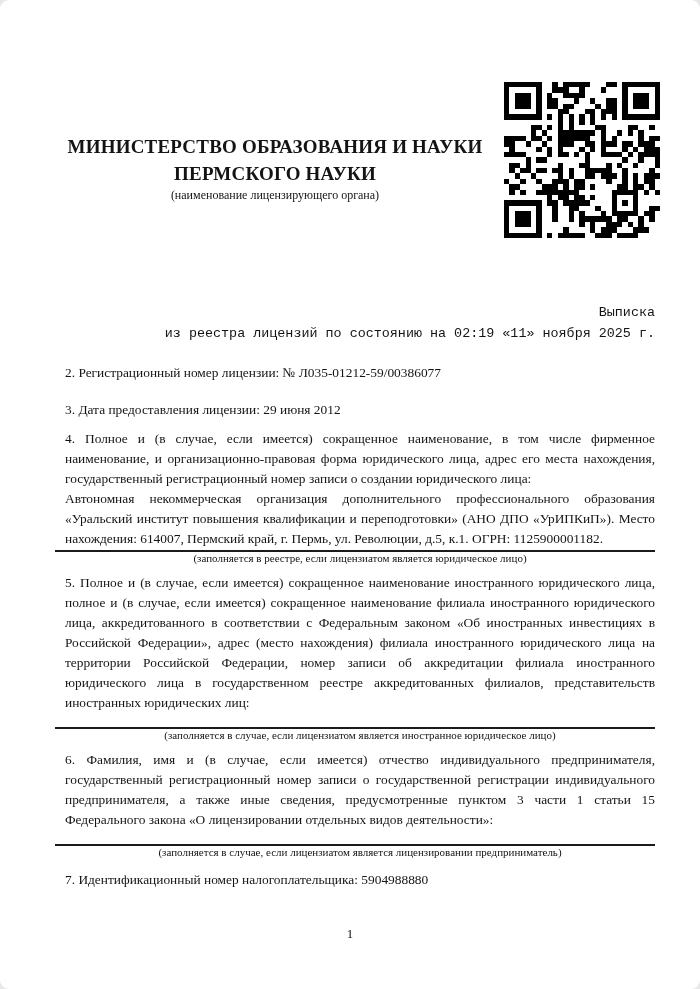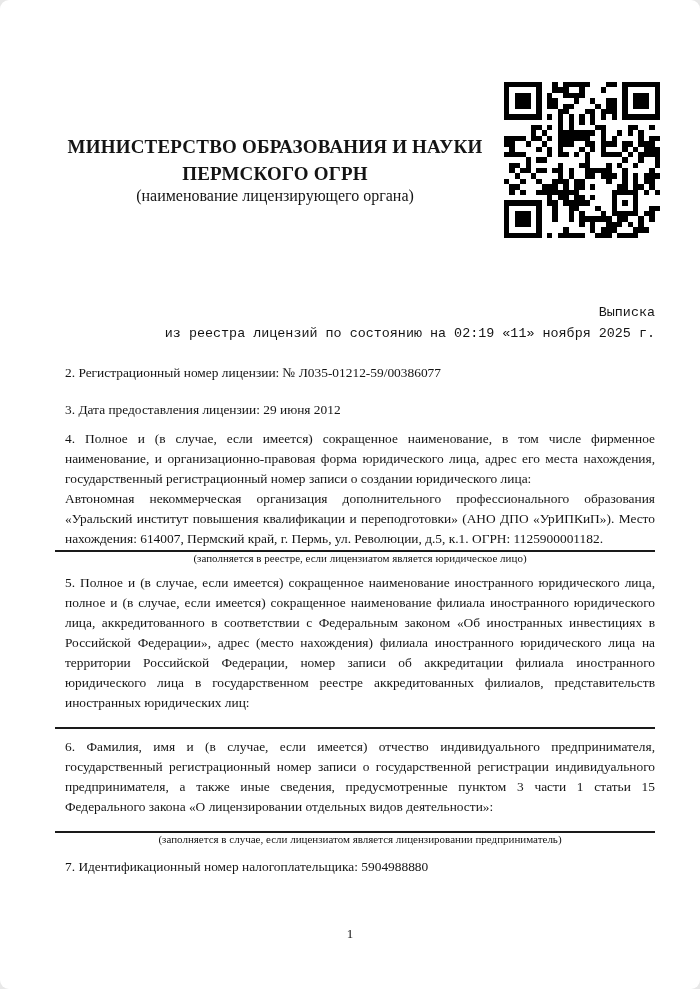--- a/index.html
+++ b/index.html
@@ -5,21 +5,21 @@
   html,body{margin:0;padding:0;background:#e8e8e8;}
   .page{
     position:relative;width:700px;height:989px;background:#ffffff;
     font-family:"Liberation Serif","DejaVu Serif",serif;color:#141414;
     overflow:hidden;margin:0 auto;border-radius:9px;
   }
   .qr{position:absolute;top:82px;left:504px;width:156px;height:156px;}
   .qr svg{display:block;width:156px;height:156px;}
   .header{position:absolute;top:133px;left:55px;width:440px;text-align:center;}
   .ministry{font-weight:bold;font-size:19px;line-height:27px;letter-spacing:.2px;}
-  .header-caption{font-size:16px;line-height:15px;margin-top:1px;}
+  .header-caption{font-size:12px;line-height:15px;margin-top:1px;}
   .content{position:absolute;top:302px;left:65px;width:590px;font-size:13.4px;line-height:21px;}
   .doc-title{text-align:right;margin-left:-46px;font-family:Liberation Mono, monospace;}
   .item{margin:0;}
   .item1{margin-top:24px;}
   .item2{margin-top:18px;}
   .item3{margin-top:16px;}
   .item4{margin-top:9px;}
   .item5{margin-top:8px;}
   .item6{margin-top:8px;}
   .item7{margin-top:10px;}
@@ -36,21 +36,21 @@
 <div class="page">
 
   <div class="qr">
     <svg id="qr-svg" viewBox="0 0 29 29" shape-rendering="crispEdges" xmlns="http://www.w3.org/2000/svg" aria-hidden="true">
         <path d="M0 0h1v1h-1zM1 0h1v1h-1zM2 0h1v1h-1zM3 0h1v1h-1zM4 0h1v1h-1zM5 0h1v1h-1zM6 0h1v1h-1zM9 0h1v1h-1zM11 0h1v1h-1zM12 0h1v1h-1zM13 0h1v1h-1zM14 0h1v1h-1zM15 0h1v1h-1zM19 0h1v1h-1zM20 0h1v1h-1zM22 0h1v1h-1zM23 0h1v1h-1zM24 0h1v1h-1zM25 0h1v1h-1zM26 0h1v1h-1zM27 0h1v1h-1zM28 0h1v1h-1zM0 1h1v1h-1zM6 1h1v1h-1zM9 1h1v1h-1zM10 1h1v1h-1zM11 1h1v1h-1zM14 1h1v1h-1zM18 1h1v1h-1zM22 1h1v1h-1zM28 1h1v1h-1zM0 2h1v1h-1zM2 2h1v1h-1zM3 2h1v1h-1zM4 2h1v1h-1zM6 2h1v1h-1zM8 2h1v1h-1zM11 2h1v1h-1zM12 2h1v1h-1zM13 2h1v1h-1zM14 2h1v1h-1zM22 2h1v1h-1zM24 2h1v1h-1zM25 2h1v1h-1zM26 2h1v1h-1zM28 2h1v1h-1zM0 3h1v1h-1zM2 3h1v1h-1zM3 3h1v1h-1zM4 3h1v1h-1zM6 3h1v1h-1zM8 3h1v1h-1zM9 3h1v1h-1zM13 3h1v1h-1zM16 3h1v1h-1zM19 3h1v1h-1zM20 3h1v1h-1zM22 3h1v1h-1zM24 3h1v1h-1zM25 3h1v1h-1zM26 3h1v1h-1zM28 3h1v1h-1zM0 4h1v1h-1zM2 4h1v1h-1zM3 4h1v1h-1zM4 4h1v1h-1zM6 4h1v1h-1zM8 4h1v1h-1zM9 4h1v1h-1zM11 4h1v1h-1zM12 4h1v1h-1zM17 4h1v1h-1zM19 4h1v1h-1zM20 4h1v1h-1zM22 4h1v1h-1zM24 4h1v1h-1zM25 4h1v1h-1zM26 4h1v1h-1zM28 4h1v1h-1zM0 5h1v1h-1zM6 5h1v1h-1zM10 5h1v1h-1zM11 5h1v1h-1zM15 5h1v1h-1zM16 5h1v1h-1zM18 5h1v1h-1zM19 5h1v1h-1zM20 5h1v1h-1zM22 5h1v1h-1zM28 5h1v1h-1zM0 6h1v1h-1zM1 6h1v1h-1zM2 6h1v1h-1zM3 6h1v1h-1zM4 6h1v1h-1zM5 6h1v1h-1zM6 6h1v1h-1zM8 6h1v1h-1zM10 6h1v1h-1zM12 6h1v1h-1zM14 6h1v1h-1zM16 6h1v1h-1zM18 6h1v1h-1zM20 6h1v1h-1zM22 6h1v1h-1zM23 6h1v1h-1zM24 6h1v1h-1zM25 6h1v1h-1zM26 6h1v1h-1zM27 6h1v1h-1zM28 6h1v1h-1zM10 7h1v1h-1zM12 7h1v1h-1zM14 7h1v1h-1zM16 7h1v1h-1zM5 8h1v1h-1zM6 8h1v1h-1zM8 8h1v1h-1zM10 8h1v1h-1zM12 8h1v1h-1zM17 8h1v1h-1zM18 8h1v1h-1zM23 8h1v1h-1zM24 8h1v1h-1zM27 8h1v1h-1zM5 9h1v1h-1zM7 9h1v1h-1zM10 9h1v1h-1zM11 9h1v1h-1zM12 9h1v1h-1zM13 9h1v1h-1zM14 9h1v1h-1zM15 9h1v1h-1zM16 9h1v1h-1zM18 9h1v1h-1zM21 9h1v1h-1zM23 9h1v1h-1zM25 9h1v1h-1zM0 10h1v1h-1zM1 10h1v1h-1zM2 10h1v1h-1zM3 10h1v1h-1zM5 10h1v1h-1zM6 10h1v1h-1zM8 10h1v1h-1zM10 10h1v1h-1zM11 10h1v1h-1zM12 10h1v1h-1zM13 10h1v1h-1zM14 10h1v1h-1zM15 10h1v1h-1zM18 10h1v1h-1zM20 10h1v1h-1zM25 10h1v1h-1zM27 10h1v1h-1zM28 10h1v1h-1zM0 11h1v1h-1zM1 11h1v1h-1zM4 11h1v1h-1zM7 11h1v1h-1zM10 11h1v1h-1zM11 11h1v1h-1zM12 11h1v1h-1zM15 11h1v1h-1zM16 11h1v1h-1zM18 11h1v1h-1zM19 11h1v1h-1zM20 11h1v1h-1zM22 11h1v1h-1zM23 11h1v1h-1zM25 11h1v1h-1zM26 11h1v1h-1zM27 11h1v1h-1zM1 12h1v1h-1zM6 12h1v1h-1zM8 12h1v1h-1zM10 12h1v1h-1zM14 12h1v1h-1zM16 12h1v1h-1zM18 12h1v1h-1zM22 12h1v1h-1zM24 12h1v1h-1zM26 12h1v1h-1zM27 12h1v1h-1zM28 12h1v1h-1zM0 13h1v1h-1zM1 13h1v1h-1zM2 13h1v1h-1zM3 13h1v1h-1zM8 13h1v1h-1zM10 13h1v1h-1zM11 13h1v1h-1zM13 13h1v1h-1zM15 13h1v1h-1zM18 13h1v1h-1zM19 13h1v1h-1zM20 13h1v1h-1zM21 13h1v1h-1zM23 13h1v1h-1zM25 13h1v1h-1zM26 13h1v1h-1zM27 13h1v1h-1zM28 13h1v1h-1zM4 14h1v1h-1zM6 14h1v1h-1zM7 14h1v1h-1zM15 14h1v1h-1zM22 14h1v1h-1zM25 14h1v1h-1zM28 14h1v1h-1zM1 15h1v1h-1zM2 15h1v1h-1zM4 15h1v1h-1zM10 15h1v1h-1zM14 15h1v1h-1zM15 15h1v1h-1zM19 15h1v1h-1zM21 15h1v1h-1zM24 15h1v1h-1zM28 15h1v1h-1zM1 16h1v1h-1zM3 16h1v1h-1zM4 16h1v1h-1zM6 16h1v1h-1zM7 16h1v1h-1zM9 16h1v1h-1zM10 16h1v1h-1zM12 16h1v1h-1zM15 16h1v1h-1zM16 16h1v1h-1zM17 16h1v1h-1zM18 16h1v1h-1zM19 16h1v1h-1zM22 16h1v1h-1zM27 16h1v1h-1zM2 17h1v1h-1zM5 17h1v1h-1zM10 17h1v1h-1zM12 17h1v1h-1zM15 17h1v1h-1zM16 17h1v1h-1zM18 17h1v1h-1zM19 17h1v1h-1zM20 17h1v1h-1zM22 17h1v1h-1zM24 17h1v1h-1zM26 17h1v1h-1zM27 17h1v1h-1zM28 17h1v1h-1zM0 18h1v1h-1zM3 18h1v1h-1zM6 18h1v1h-1zM9 18h1v1h-1zM10 18h1v1h-1zM11 18h1v1h-1zM13 18h1v1h-1zM14 18h1v1h-1zM19 18h1v1h-1zM22 18h1v1h-1zM24 18h1v1h-1zM26 18h1v1h-1zM27 18h1v1h-1zM1 19h1v1h-1zM2 19h1v1h-1zM7 19h1v1h-1zM8 19h1v1h-1zM9 19h1v1h-1zM11 19h1v1h-1zM13 19h1v1h-1zM14 19h1v1h-1zM16 19h1v1h-1zM21 19h1v1h-1zM22 19h1v1h-1zM24 19h1v1h-1zM25 19h1v1h-1zM27 19h1v1h-1zM1 20h1v1h-1zM3 20h1v1h-1zM6 20h1v1h-1zM7 20h1v1h-1zM8 20h1v1h-1zM9 20h1v1h-1zM10 20h1v1h-1zM11 20h1v1h-1zM12 20h1v1h-1zM13 20h1v1h-1zM20 20h1v1h-1zM21 20h1v1h-1zM22 20h1v1h-1zM23 20h1v1h-1zM24 20h1v1h-1zM26 20h1v1h-1zM28 20h1v1h-1zM8 21h1v1h-1zM10 21h1v1h-1zM11 21h1v1h-1zM13 21h1v1h-1zM14 21h1v1h-1zM16 21h1v1h-1zM20 21h1v1h-1zM24 21h1v1h-1zM0 22h1v1h-1zM1 22h1v1h-1zM2 22h1v1h-1zM3 22h1v1h-1zM4 22h1v1h-1zM5 22h1v1h-1zM6 22h1v1h-1zM8 22h1v1h-1zM9 22h1v1h-1zM11 22h1v1h-1zM12 22h1v1h-1zM13 22h1v1h-1zM14 22h1v1h-1zM15 22h1v1h-1zM20 22h1v1h-1zM22 22h1v1h-1zM24 22h1v1h-1zM0 23h1v1h-1zM6 23h1v1h-1zM9 23h1v1h-1zM12 23h1v1h-1zM13 23h1v1h-1zM17 23h1v1h-1zM20 23h1v1h-1zM24 23h1v1h-1zM27 23h1v1h-1zM28 23h1v1h-1zM0 24h1v1h-1zM2 24h1v1h-1zM3 24h1v1h-1zM4 24h1v1h-1zM6 24h1v1h-1zM9 24h1v1h-1zM12 24h1v1h-1zM14 24h1v1h-1zM18 24h1v1h-1zM20 24h1v1h-1zM21 24h1v1h-1zM22 24h1v1h-1zM23 24h1v1h-1zM24 24h1v1h-1zM26 24h1v1h-1zM27 24h1v1h-1zM0 25h1v1h-1zM2 25h1v1h-1zM3 25h1v1h-1zM4 25h1v1h-1zM6 25h1v1h-1zM9 25h1v1h-1zM12 25h1v1h-1zM14 25h1v1h-1zM15 25h1v1h-1zM16 25h1v1h-1zM17 25h1v1h-1zM18 25h1v1h-1zM19 25h1v1h-1zM21 25h1v1h-1zM22 25h1v1h-1zM25 25h1v1h-1zM27 25h1v1h-1zM0 26h1v1h-1zM2 26h1v1h-1zM3 26h1v1h-1zM4 26h1v1h-1zM6 26h1v1h-1zM14 26h1v1h-1zM16 26h1v1h-1zM19 26h1v1h-1zM20 26h1v1h-1zM21 26h1v1h-1zM23 26h1v1h-1zM25 26h1v1h-1zM0 27h1v1h-1zM6 27h1v1h-1zM11 27h1v1h-1zM16 27h1v1h-1zM18 27h1v1h-1zM19 27h1v1h-1zM20 27h1v1h-1zM24 27h1v1h-1zM25 27h1v1h-1zM26 27h1v1h-1zM0 28h1v1h-1zM1 28h1v1h-1zM2 28h1v1h-1zM3 28h1v1h-1zM4 28h1v1h-1zM5 28h1v1h-1zM6 28h1v1h-1zM8 28h1v1h-1zM10 28h1v1h-1zM11 28h1v1h-1zM12 28h1v1h-1zM13 28h1v1h-1zM14 28h1v1h-1zM17 28h1v1h-1zM18 28h1v1h-1zM19 28h1v1h-1zM21 28h1v1h-1zM22 28h1v1h-1zM23 28h1v1h-1zM24 28h1v1h-1z" fill="#000000"></path>
       </svg>
   </div>
 
   <div class="header">
     <div class="ministry">МИНИСТЕРСТВО ОБРАЗОВАНИЯ И НАУКИ</div>
-    <div class="ministry">ПЕРМСКОГО ОГРН</div>
+    <div class="ministry">ПЕРМСКОГО НАУКИ</div>
     <div class="header-caption">(наименование лицензирующего органа)</div>
   </div>
 
   <div class="content">
 
     <div class="doc-title">
       <div>Выписка</div>
       <div>из реестра лицензий по состоянию на 02:19 «11» ноября 2025 г.</div>
     </div>
 
@@ -62,20 +62,21 @@
     <div class="item item4">
       <div class="para">4. Полное и (в случае, если имеется) сокращенное наименование, в том числе фирменное наименование, и организационно-правовая форма юридического лица, адрес его места нахождения, государственный регистрационный номер записи о создании юридического лица:</div>
       <div class="para">Автономная некоммерческая организация дополнительного профессионального образования «Уральский институт повышения квалификации и переподготовки» (АНО ДПО «УрИПКиП»). Место нахождения: 614007, Пермский край, г. Пермь, ул. Революции, д.5, к.1. ОГРН: 1125900001182.</div>
       <div class="rule rule-tight"></div>
       <div class="fill-caption">(заполняется в реестре, если лицензиатом является юридическое лицо)</div>
     </div>
 
     <div class="item item5">
       <div class="para">5. Полное и (в случае, если имеется) сокращенное наименование иностранного юридического лица, полное и (в случае, если имеется) сокращенное наименование филиала иностранного юридического лица, аккредитованного в соответствии с Федеральным законом «Об иностранных инвестициях в Российской Федерации», адрес (место нахождения) филиала иностранного юридического лица на территории Российской Федерации, номер записи об аккредитации филиала иностранного юридического лица в государственном реестре аккредитованных филиалов, представительств иностранных юридических лиц:</div>
       <div class="rule rule-gap"></div>
+      <div class="fill-caption">(заполняется в случае, если лицензиатом является иностранное юридическое лицо)</div>
     </div>
 
     <div class="item item6">
       <div class="para">6. Фамилия, имя и (в случае, если имеется) отчество индивидуального предпринимателя, государственный регистрационный номер записи о государственной регистрации индивидуального предпринимателя, а также иные сведения, предусмотренные пунктом 3 части 1 статьи 15 Федерального закона «О лицензировании отдельных видов деятельности»:</div>
       <div class="rule rule-gap"></div>
       <div class="fill-caption">(заполняется в случае, если лицензиатом является лицензировании предприниматель)</div>
     </div>
 
     <div class="item item7">7. Идентификационный номер налогоплательщика: 5904988880</div>
 

